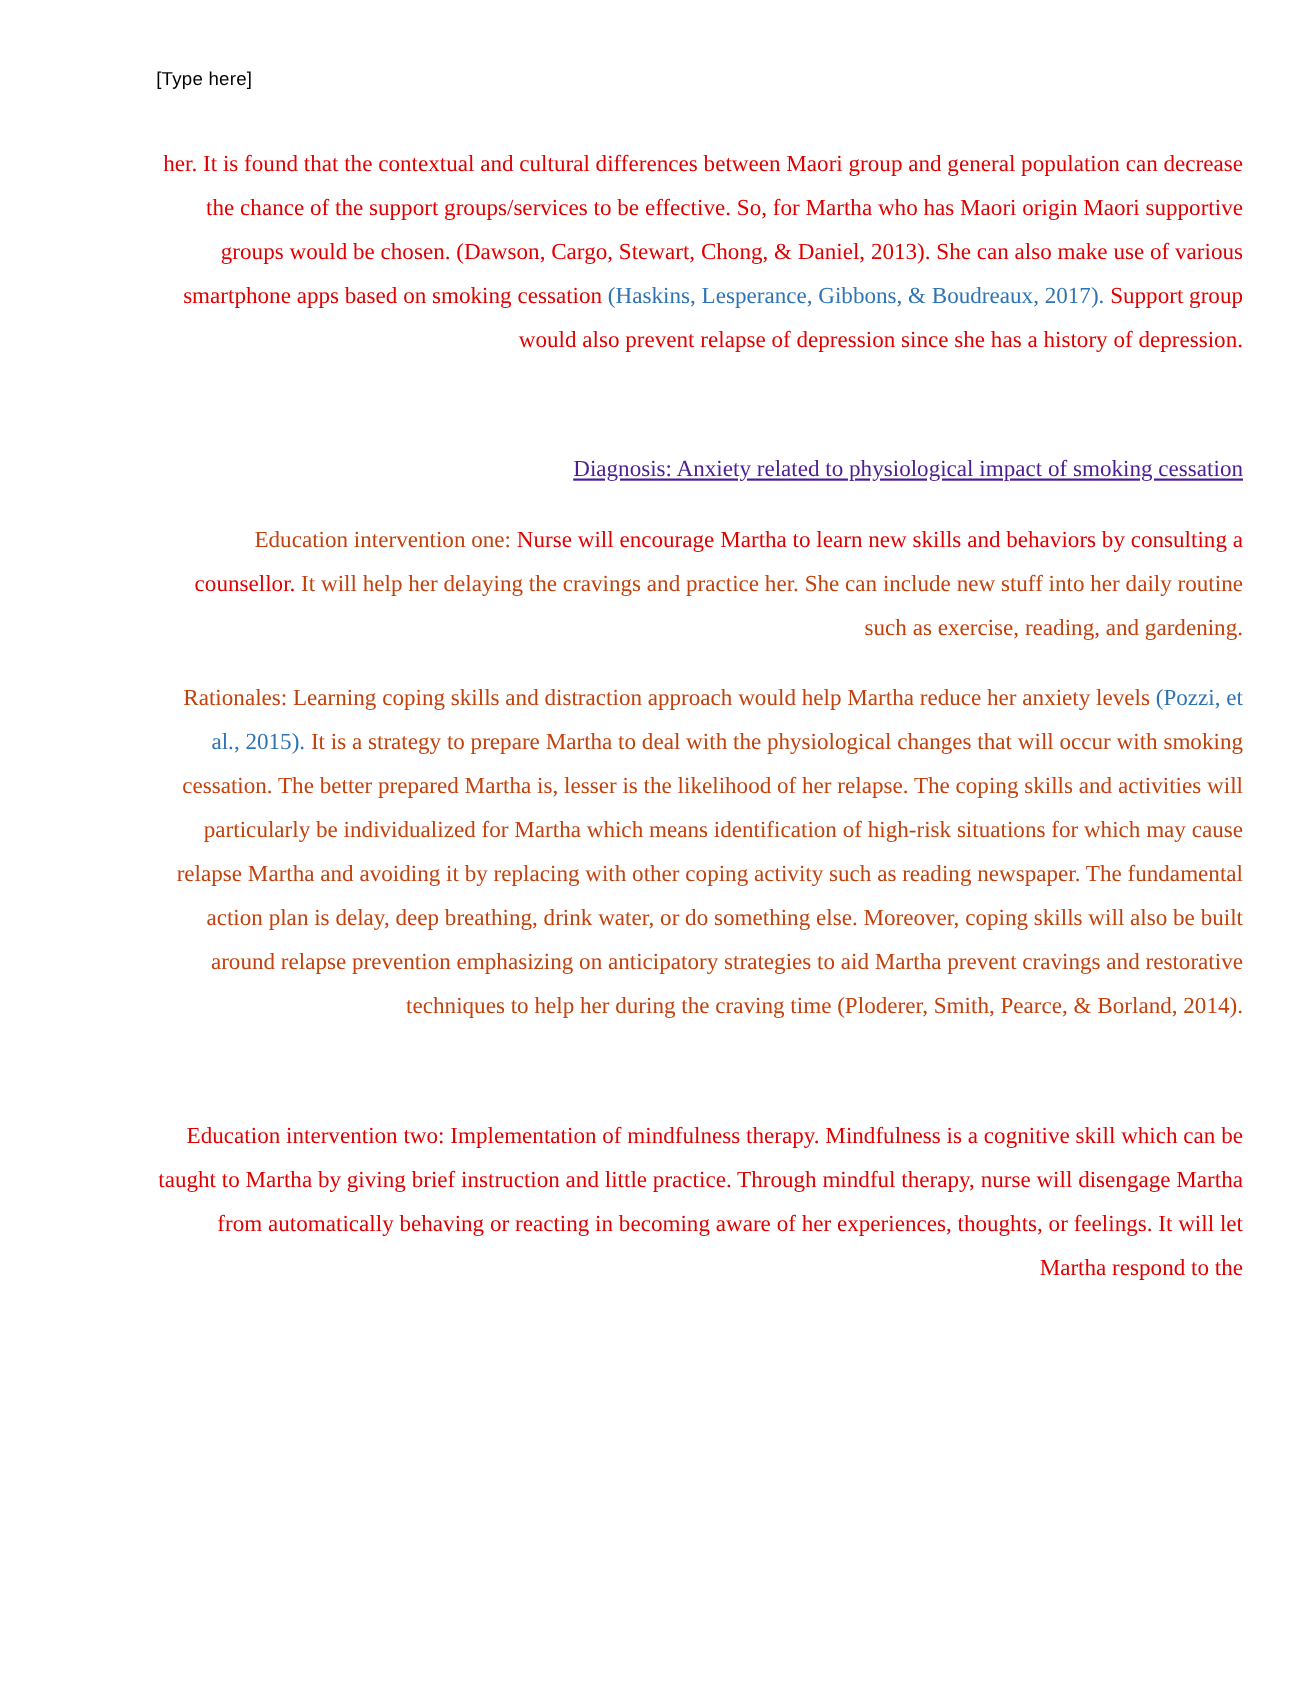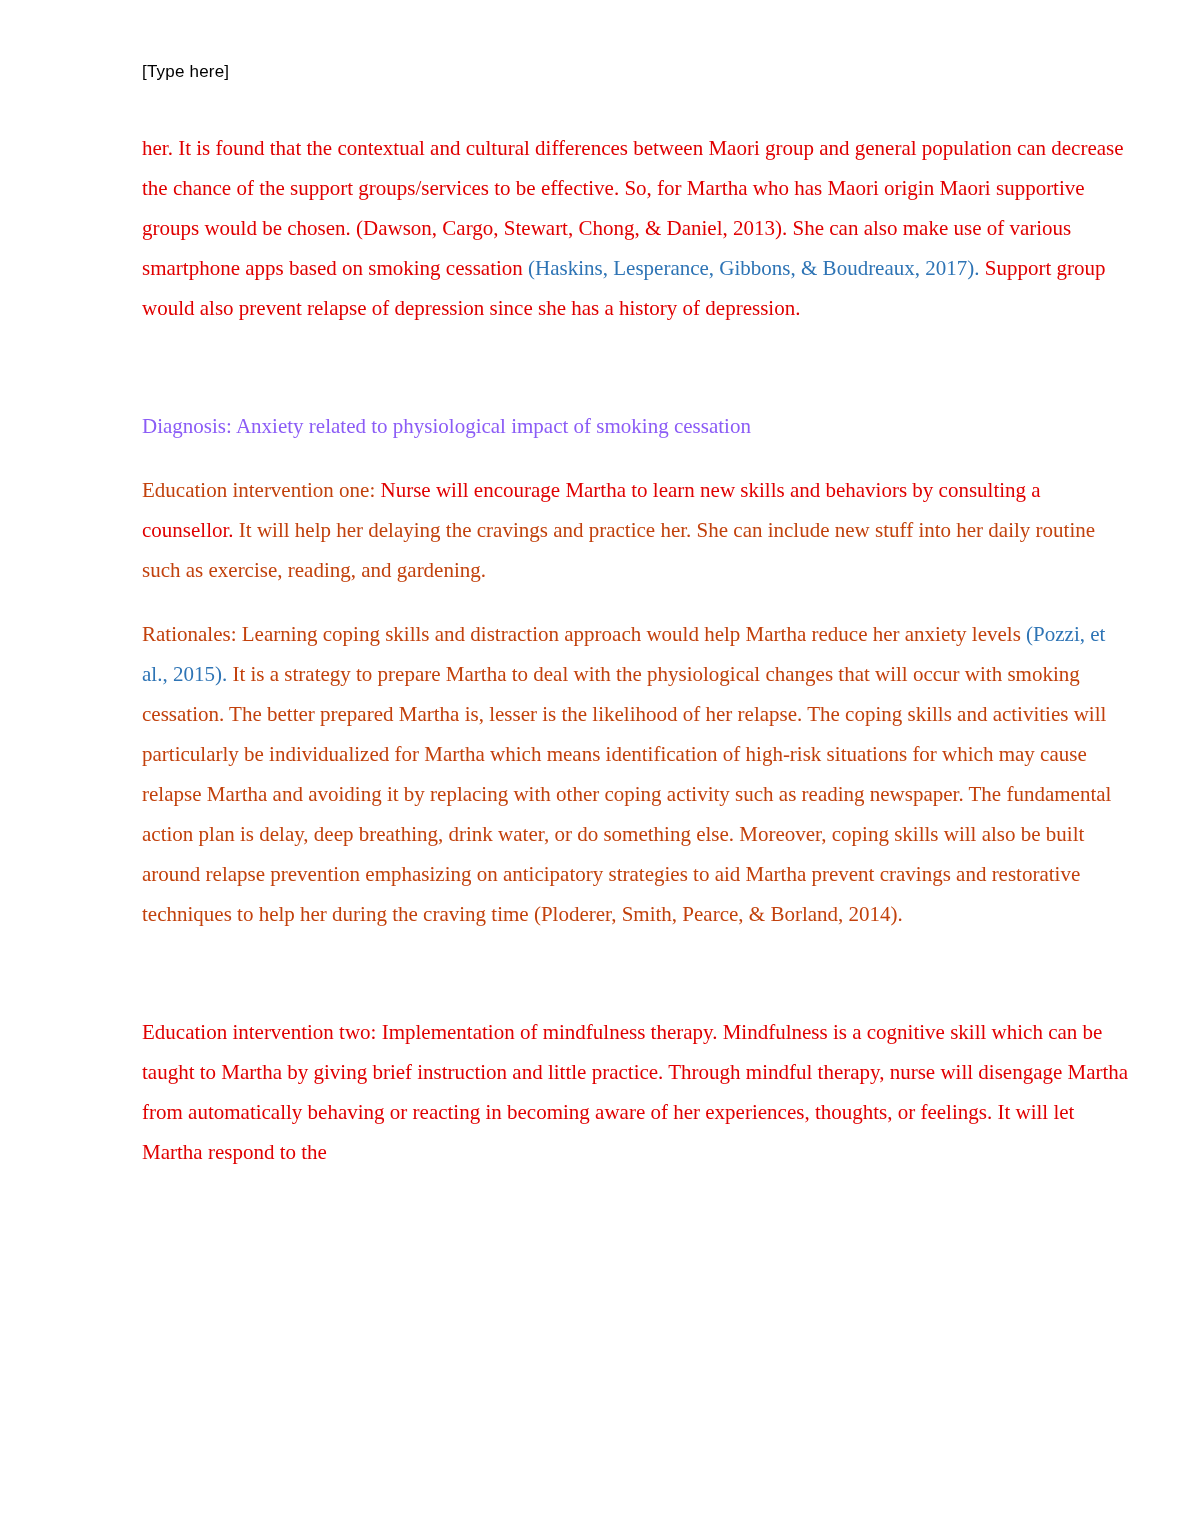--- a/index.html
+++ b/index.html
@@ -28,28 +28,30 @@
     margin: 0 0 46px 0;
     letter-spacing: 0.2px;
   }
   .body-block {
     font-size: 21px;
     line-height: 40px;
     text-align: left;
   }
   p.para {
     margin: 0 0 0 0;
+    text-align: right;
   }
   .red { color: #e00000; }
   .blue { color: #2e74b5; }
   .black { color: #c2410c; }
   .spacer-lg { height: 78px; }
   .spacer-sm { height: 12px; }
   .heading-underline {
-    color: #8b5cf6;
+    text-decoration: underline;
+    color: #4c1d95;
   }
 </style>
 </head>
 <body>
 
 <div class="page">
 
   <div class="header-note">[Type here]</div>
 
   <div class="body-block">

